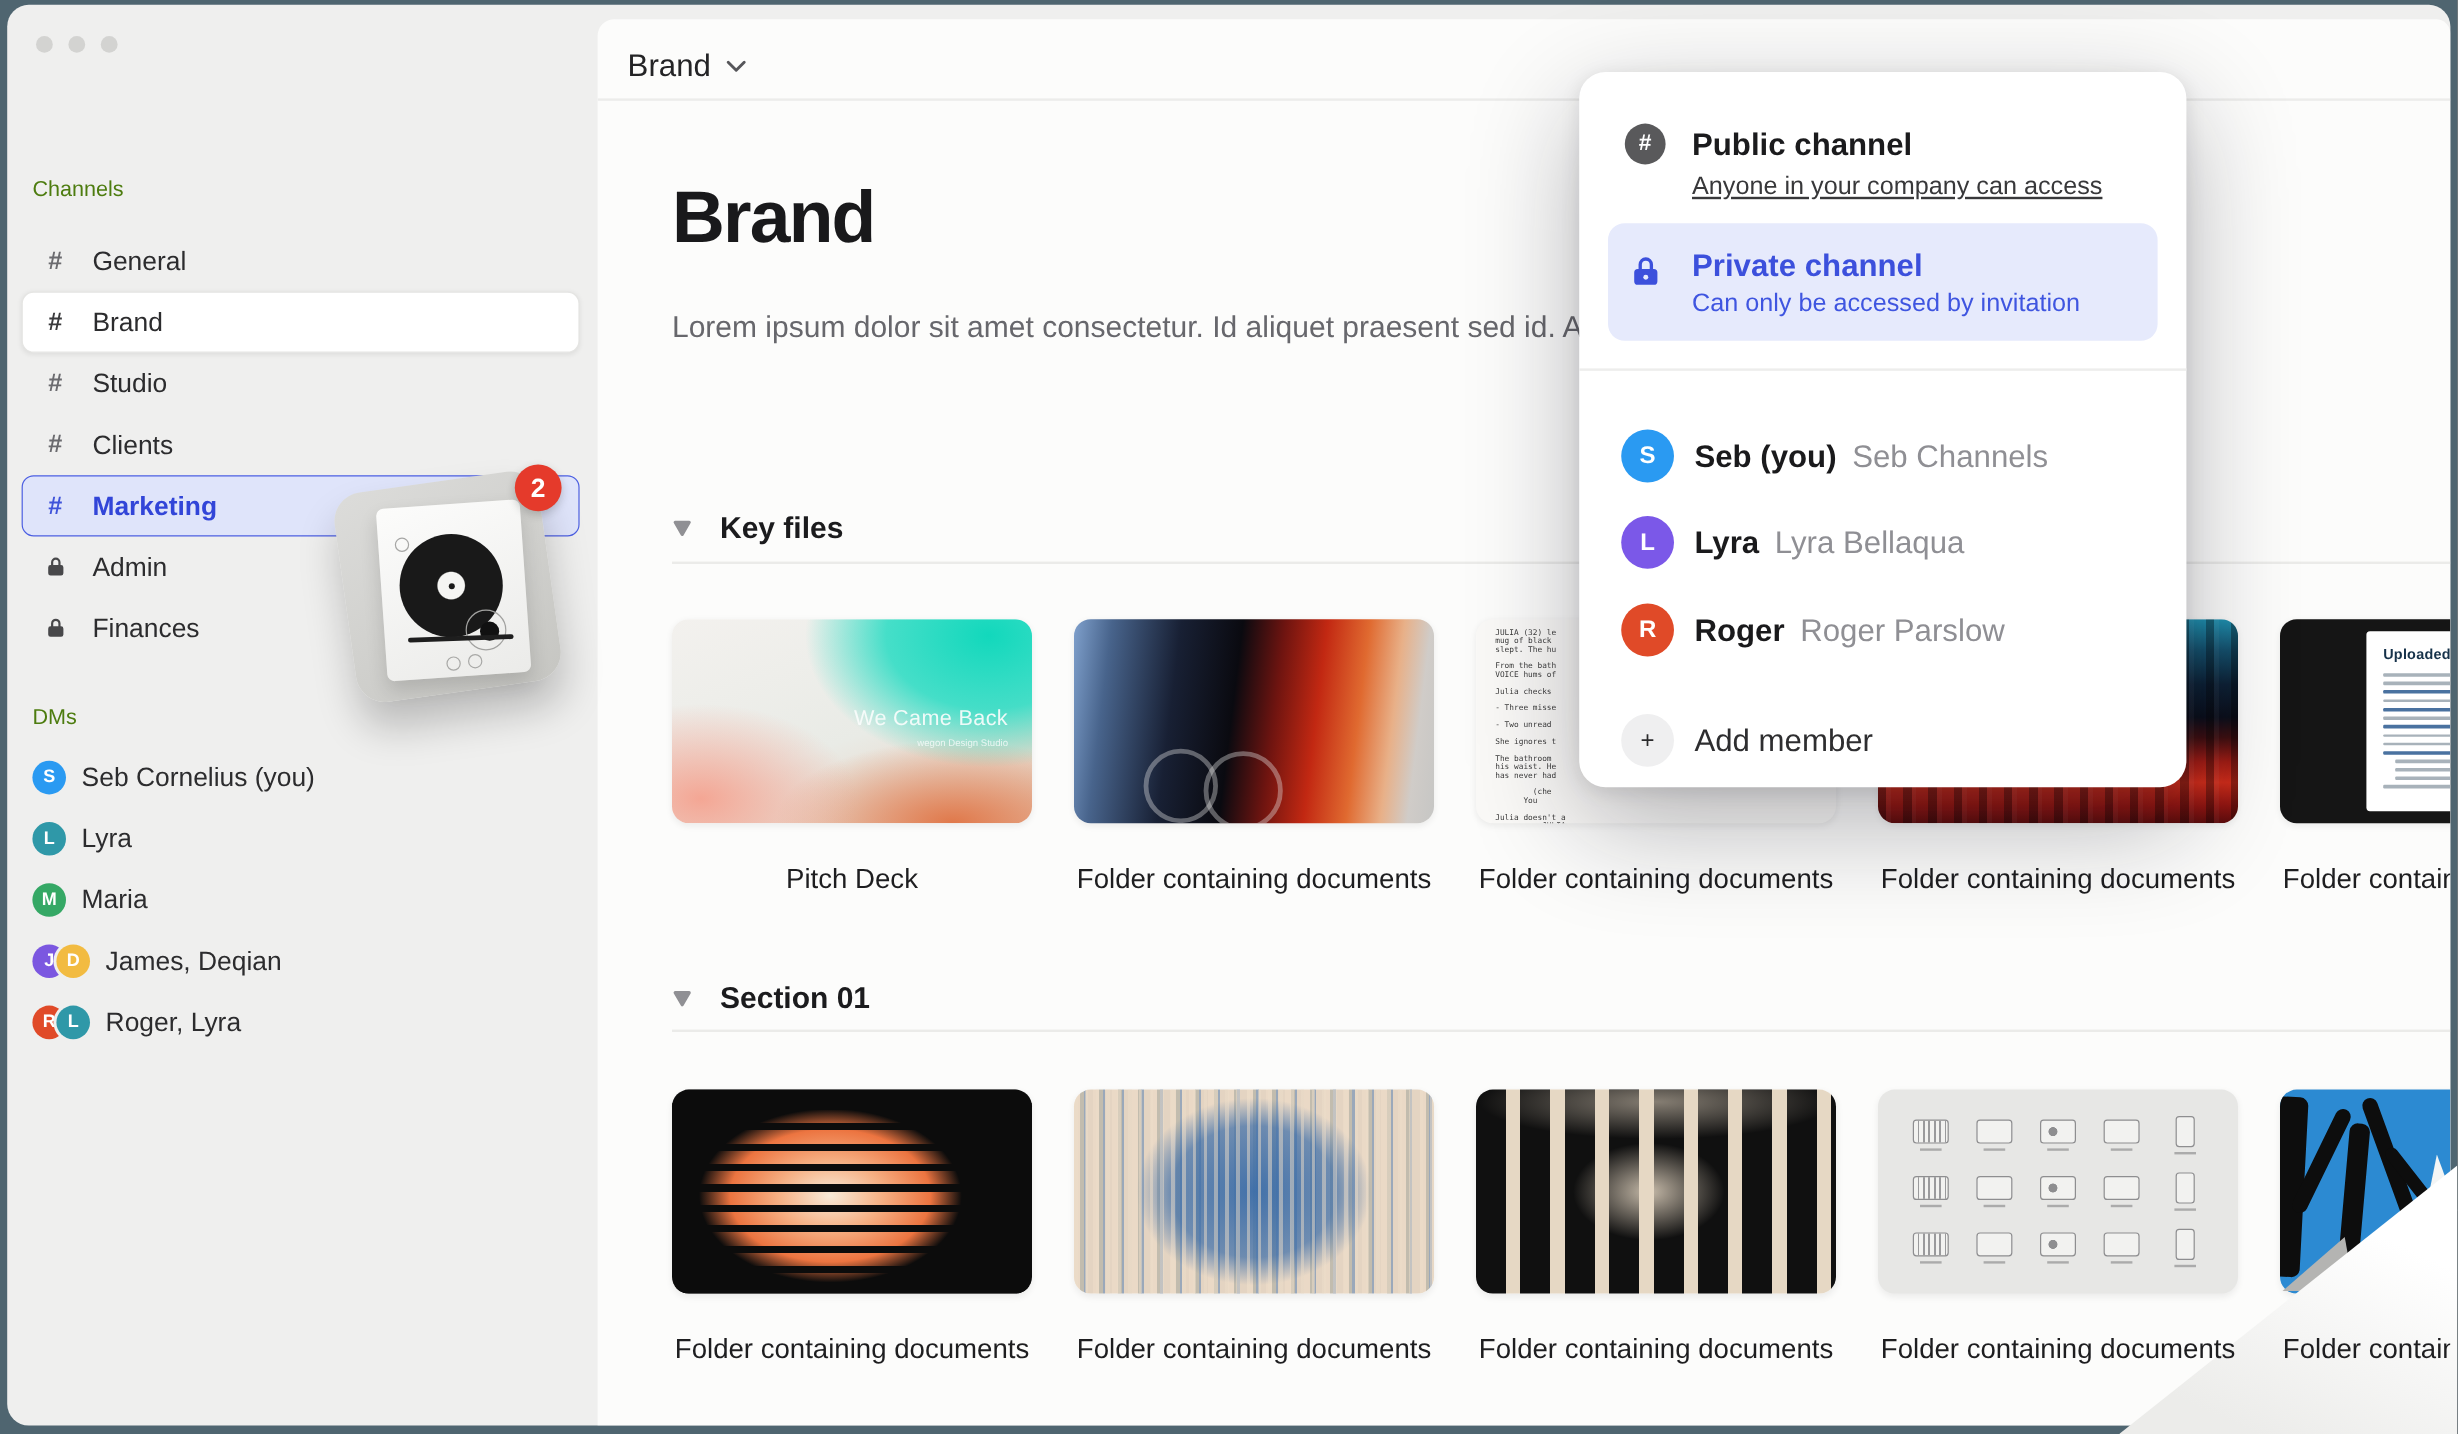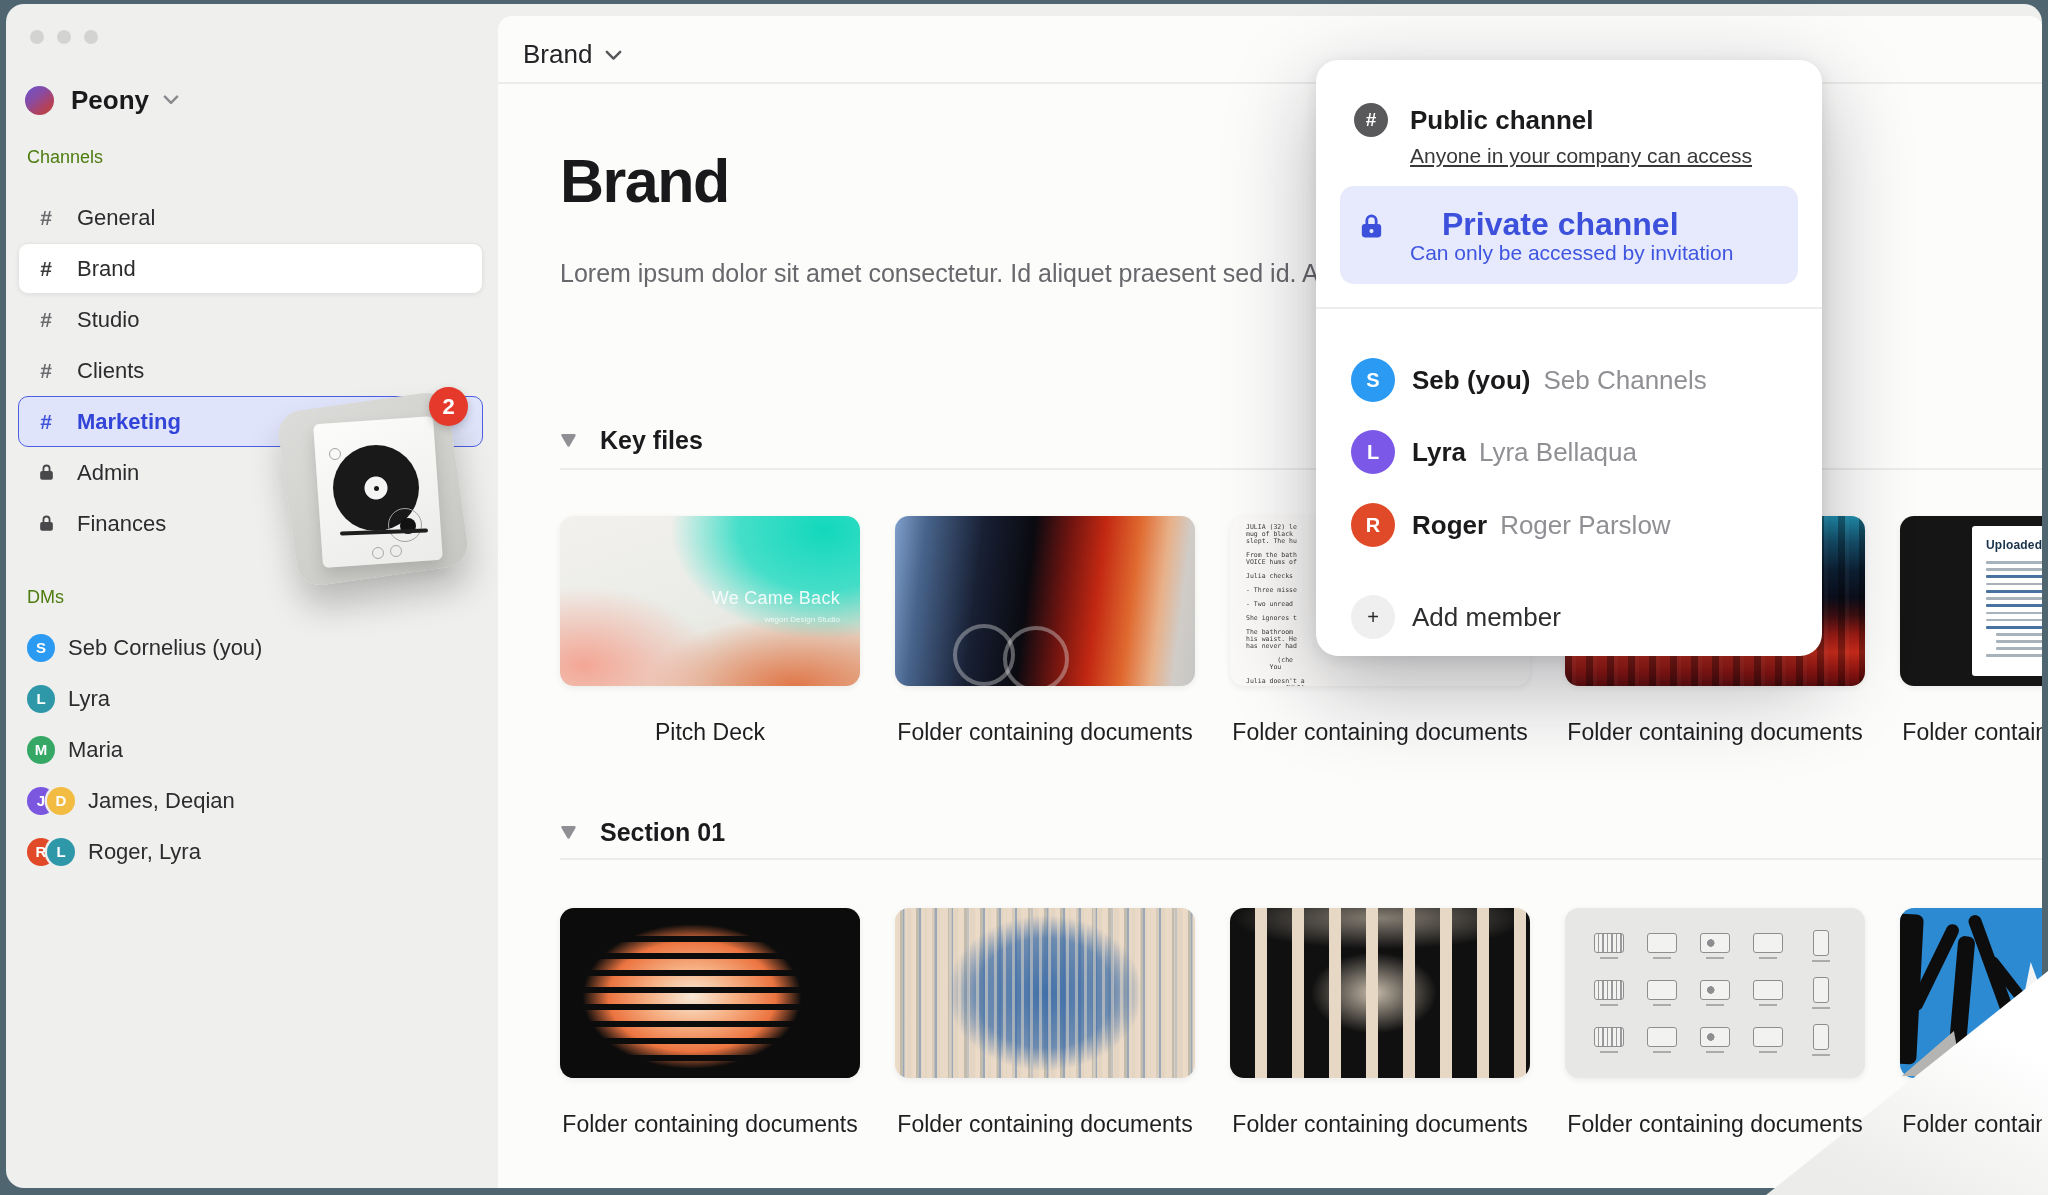--- a/index.html
+++ b/index.html
@@ -170,21 +170,21 @@
       border-radius:22px; box-shadow:0 30px 90px rgba(15,15,30,.30), 0 4px 16px rgba(15,15,30,.10);
       z-index:20; }
   .pop-icon{ position:absolute; left:38px; width:34px; height:34px; border-radius:50%;
       display:flex; align-items:center; justify-content:center; }
   .hash-circle{ top:43px; background:#59595b; color:#fff; font-size:19px; font-weight:700; }
   .hash-circle::before{ content:"#"; }
   .pop-pub-title{ position:absolute; left:94px; top:45px; font-size:26px; font-weight:700; color:#1b1b1d; }
   .pop-pub-sub{ position:absolute; left:94px; top:84px; font-size:21px; color:#38383a;text-decoration:underline; }
   .pop-private{ position:absolute; left:24px; top:126px; width:458px; height:98px; background:#e6eafc; border-radius:14px; }
   .pop-lock{ position:absolute; left:41px; top:152px; width:29px; height:29px; fill:#3c50dc; }
-  .pop-priv-title{ position:absolute; left:94px; top:146px; font-size:32px; font-weight:600; color:#3c50dc;margin-left:32px; }
+  .pop-priv-title{ position:absolute; left:94px; top:146px; font-size:26px; font-weight:600; color:#3c50dc; }
   .pop-priv-sub{ position:absolute; left:94px; top:181px; font-size:21px; color:#3f55e0; }
   .pop-divider{ position:absolute; left:0; right:0; top:247px; height:1.5px; background:#ededec; }
   .member{ position:absolute; left:0; width:100%; height:60px; display:flex; align-items:center; padding-left:35px; }
   .m1{ top:290px; } .m2{ top:362px; } .m3{ top:435px; } .m4{ top:527px; }
   .member .avatar{ width:44px; height:44px; font-size:20px; }
   .m-name{ margin-left:17px; font-size:26px; font-weight:700; color:#1a1a1c; }
   .m-full{ margin-left:13px; font-size:26px; color:#8f8f94; }
   .add-circle{ background:#efeff0; color:#2a2a2c; font-weight:500; font-size:26px; }
   .add-circle::before{ content:"+"; }
   .m-add-label{ margin-left:17px; font-size:26px; font-weight:500; color:#2e2e30; }
@@ -205,29 +205,20 @@
 <div class="screen">
   <div class="window">
 
     <aside class="sidebar">
       <div class="traffic">
         <span class="dot"></span>
         <span class="dot"></span>
         <span class="dot"></span>
       </div>
 
-      <div class="workspace">
-        <span class="ws-avatar"></span>
-        <span class="ws-name">Peony</span>
-        <span class="ws-chev">
-          <svg width="16" height="10" viewBox="0 0 14 9">
-              <path d="M1.5 1.5 7 7l5.5-5.5" fill="none" stroke="currentColor" stroke-width="2.2" stroke-linecap="round" stroke-linejoin="round"></path>
-            </svg>
-        </span>
-      </div>
 
       <div class="side-label lbl-channels">Channels</div>
 
       <div class="chan-list">
         <div class="srow">
           <span class="cicon">#</span>
           <span class="clabel">General</span>
         </div>
         <div class="srow selected">
           <span class="cicon">#</span>

